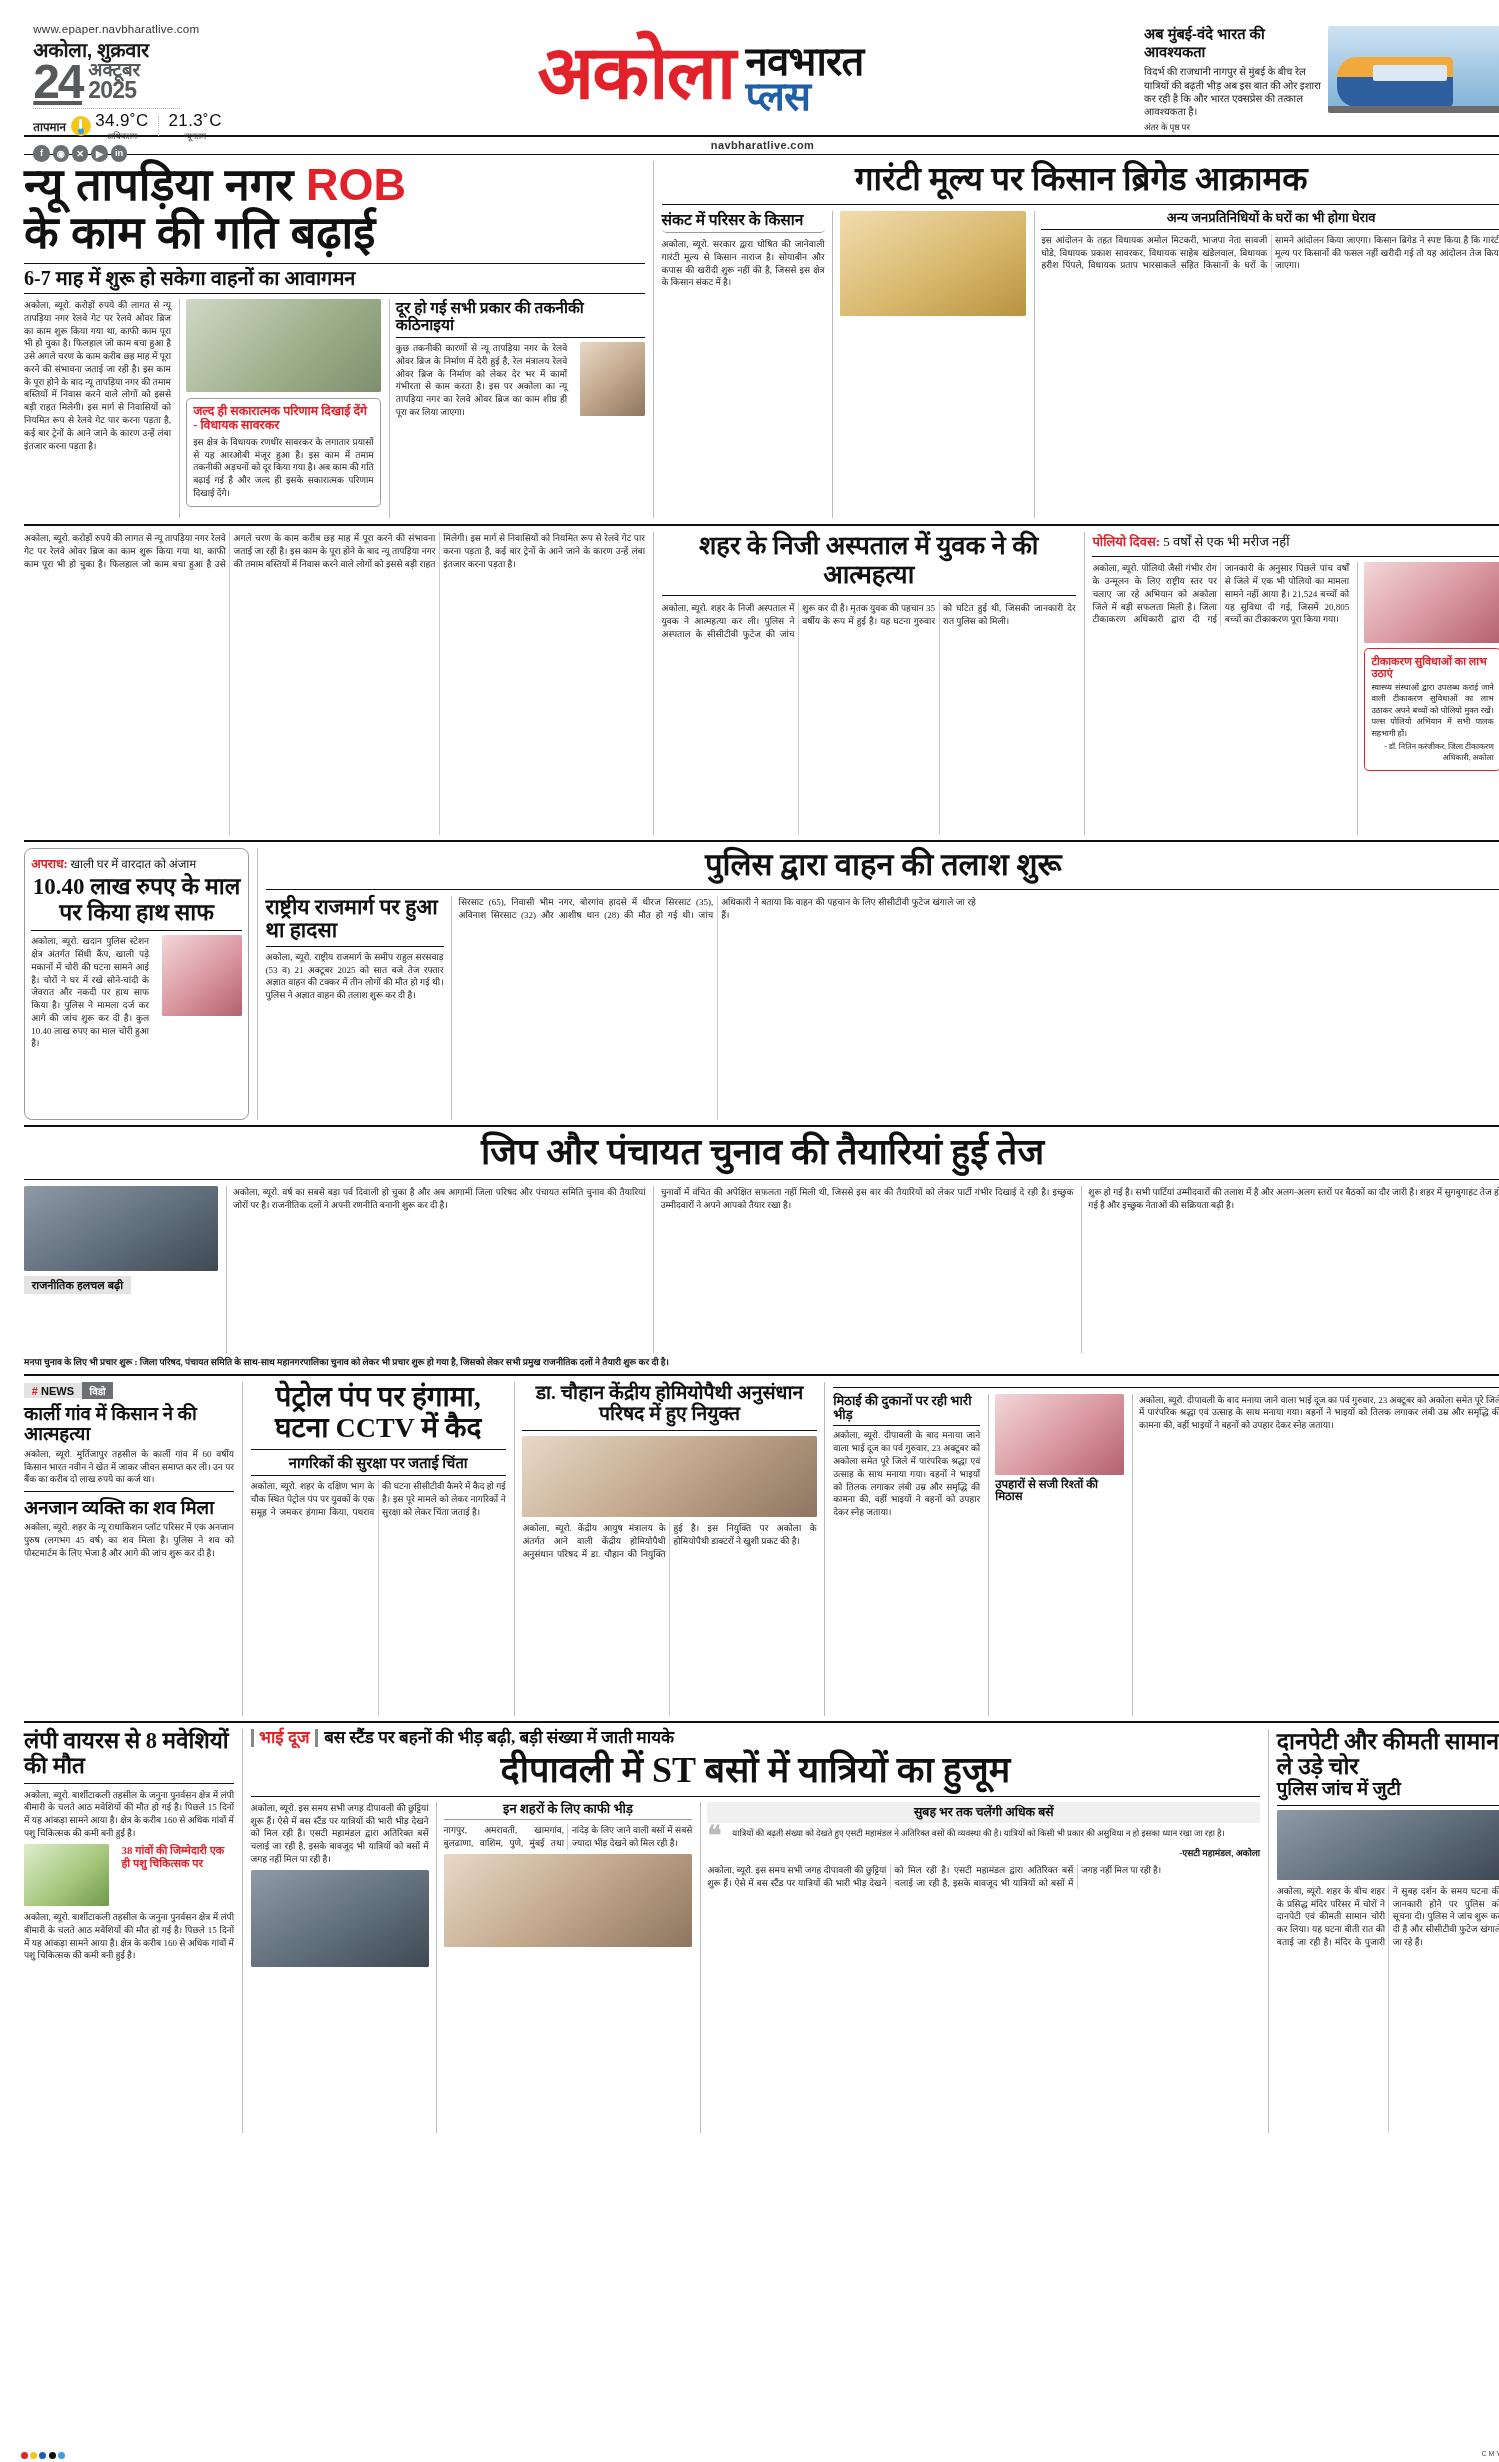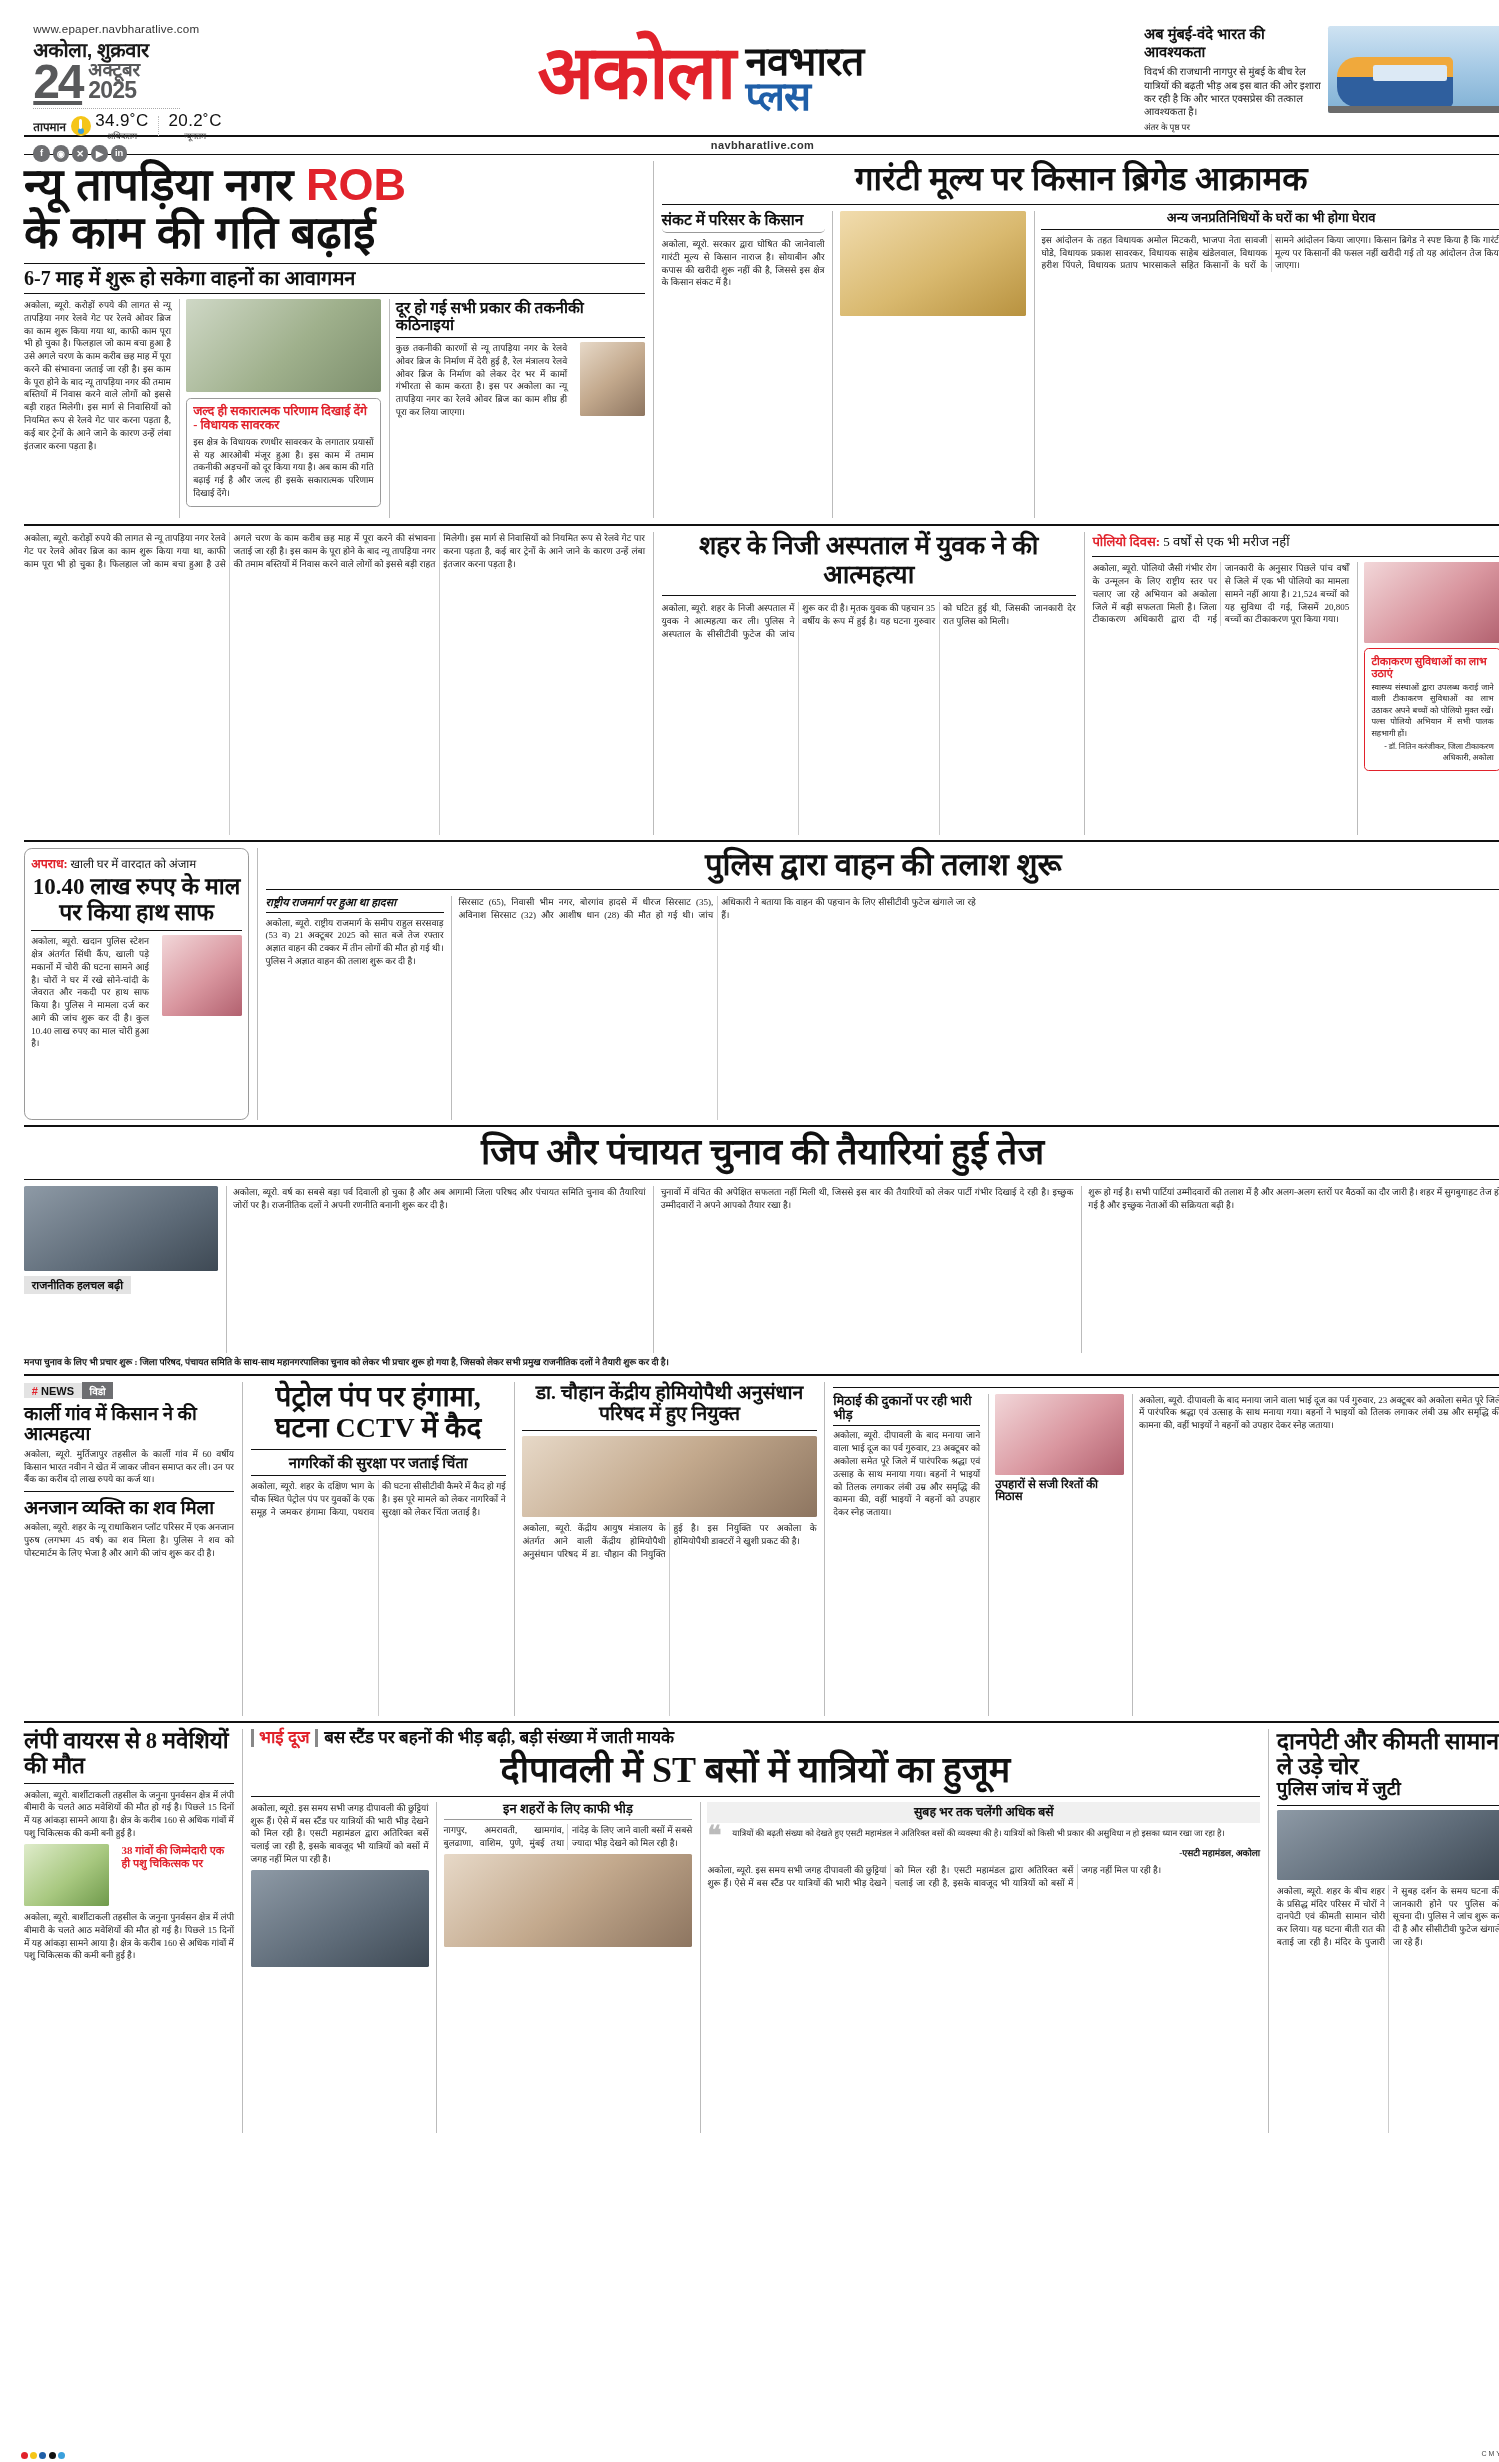--- a/index.html
+++ b/index.html
@@ -120,21 +120,21 @@
       <div class="mh-dots"></div>
       <div class="mh-weather">
         <span class="wx-label">तापमान</span>
         <span class="wx-icon"></span>
         <span class="wx-block">
           <span class="wx-temp">34.9˚C</span>
           <div class="wx-sub">अधिकतम</div>
         </span>
         <span class="wx-sep"></span>
         <span class="wx-block">
-          <span class="wx-temp">20.2˚C</span>
+          <span class="wx-temp">21.3˚C</span>
           <div class="wx-sub">न्यूनतम</div>
         </span>
       </div>
       <div class="socials">
         <span class="soc">f</span>
         <span class="soc">◉</span>
         <span class="soc">✕</span>
         <span class="soc">▶</span>
         <span class="soc">in</span>
       </div>
@@ -272,21 +272,21 @@
           <div class="photo pinkish" style="height:81px;"></div>
         </div>
       </div>
     </div>
 
     <div class="col vrule" style="flex:1; padding-left:7.8px;">
       <div class="hl-serif" style="font-size:31px; text-align:center;">पुलिस द्वारा वाहन की तलाश शुरू</div>
       <div class="hr-thin" style="margin:6.2px 0;"></div>
       <div class="row" style="flex:1;">
         <div style="width:178px;">
-          <div class="hl-serif" style="font-size:11px;font-style:italic;">राष्ट्रीय राजमार्ग पर हुआ था हादसा</div>
+          <div class="hl-serif" style="font-size:21px;">राष्ट्रीय राजमार्ग पर हुआ था हादसा</div>
           <div class="hr-thin" style="margin:3.9px 0;"></div>
           <div class="body-txt">अकोला, ब्यूरो. राष्ट्रीय राजमार्ग के समीप राहुल सरसवाड़ (53 व) 21 अक्टूबर 2025 को सात बजे तेज रफ्तार अज्ञात वाहन की टक्कर में तीन लोगों की मौत हो गई थी। पुलिस ने अज्ञात वाहन की तलाश शुरू कर दी है।</div>
         </div>
         <div class="vrule four-col body-txt" style="flex:1; padding-left:6.2px;">सिरसाट (65), निवासी भीम नगर, बोरगांव हादसे में धीरज सिरसाट (35), अविनाश सिरसाट (32) और आशीष धान (28) की मौत हो गई थी। जांच अधिकारी ने बताया कि वाहन की पहचान के लिए सीसीटीवी फुटेज खंगाले जा रहे हैं।</div>
       </div>
     </div>
   </div>
 
   <div class="hr-thick" style="margin-top:4.7px;"></div>
 

